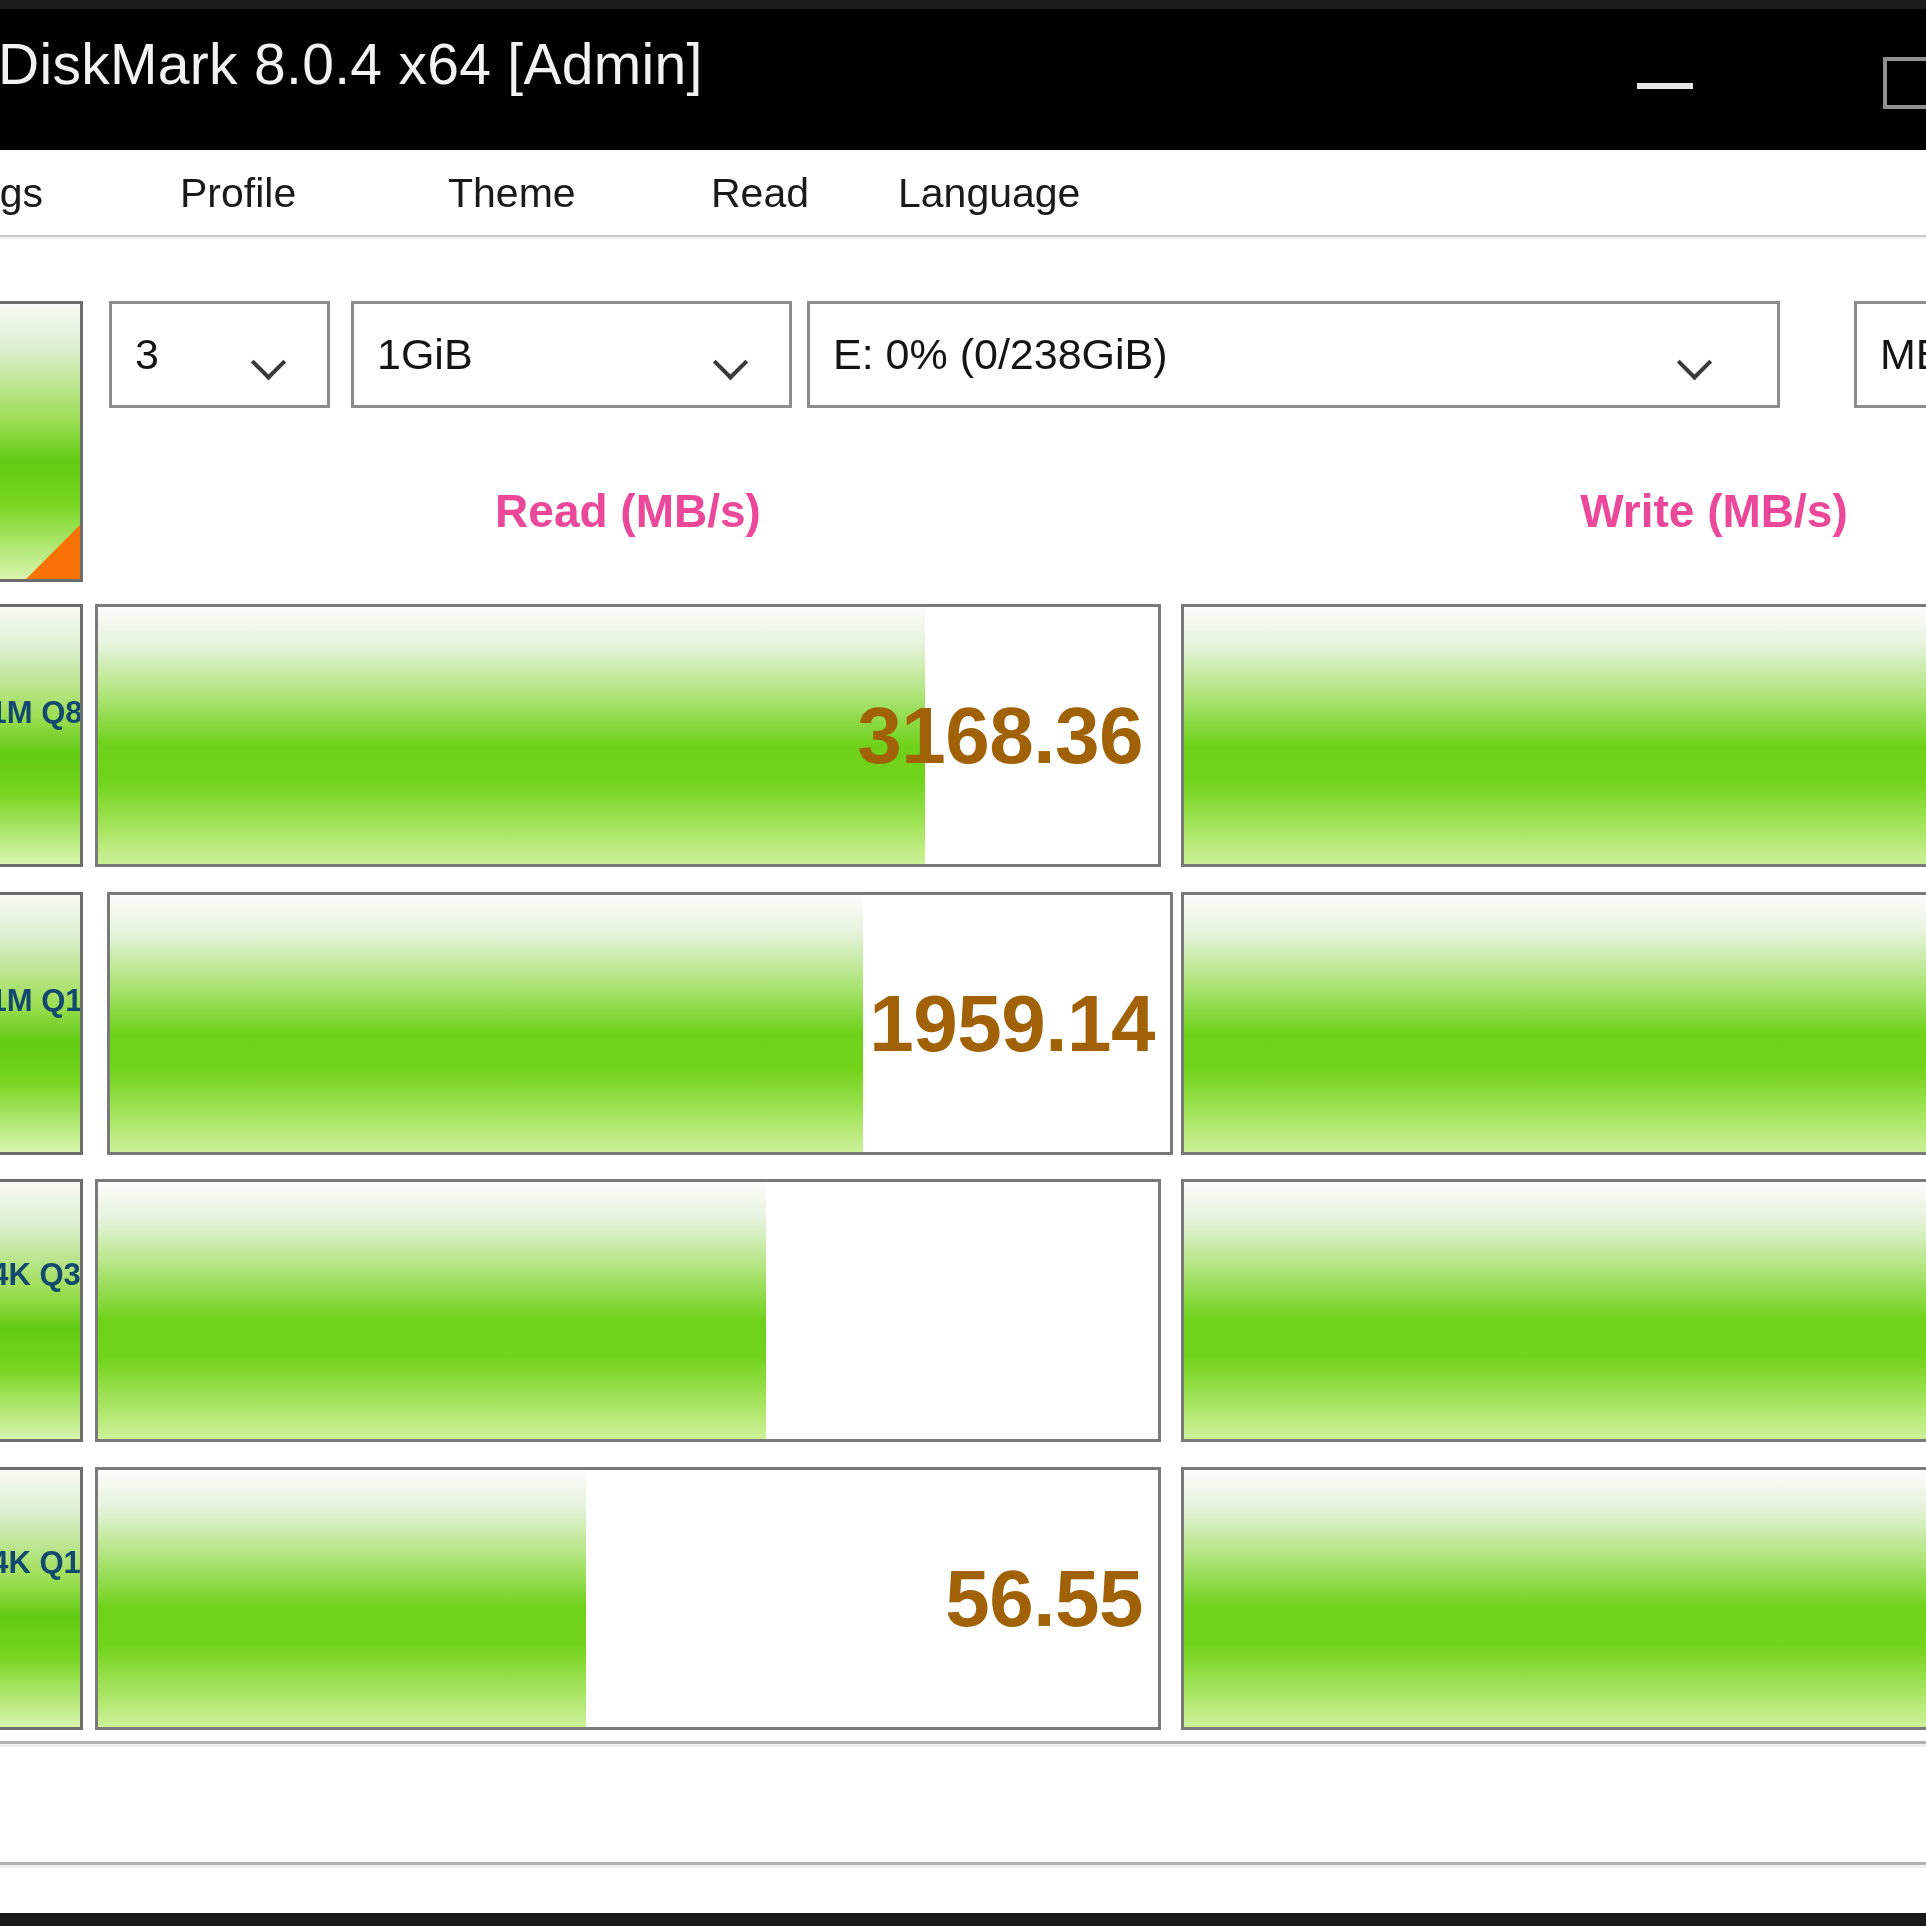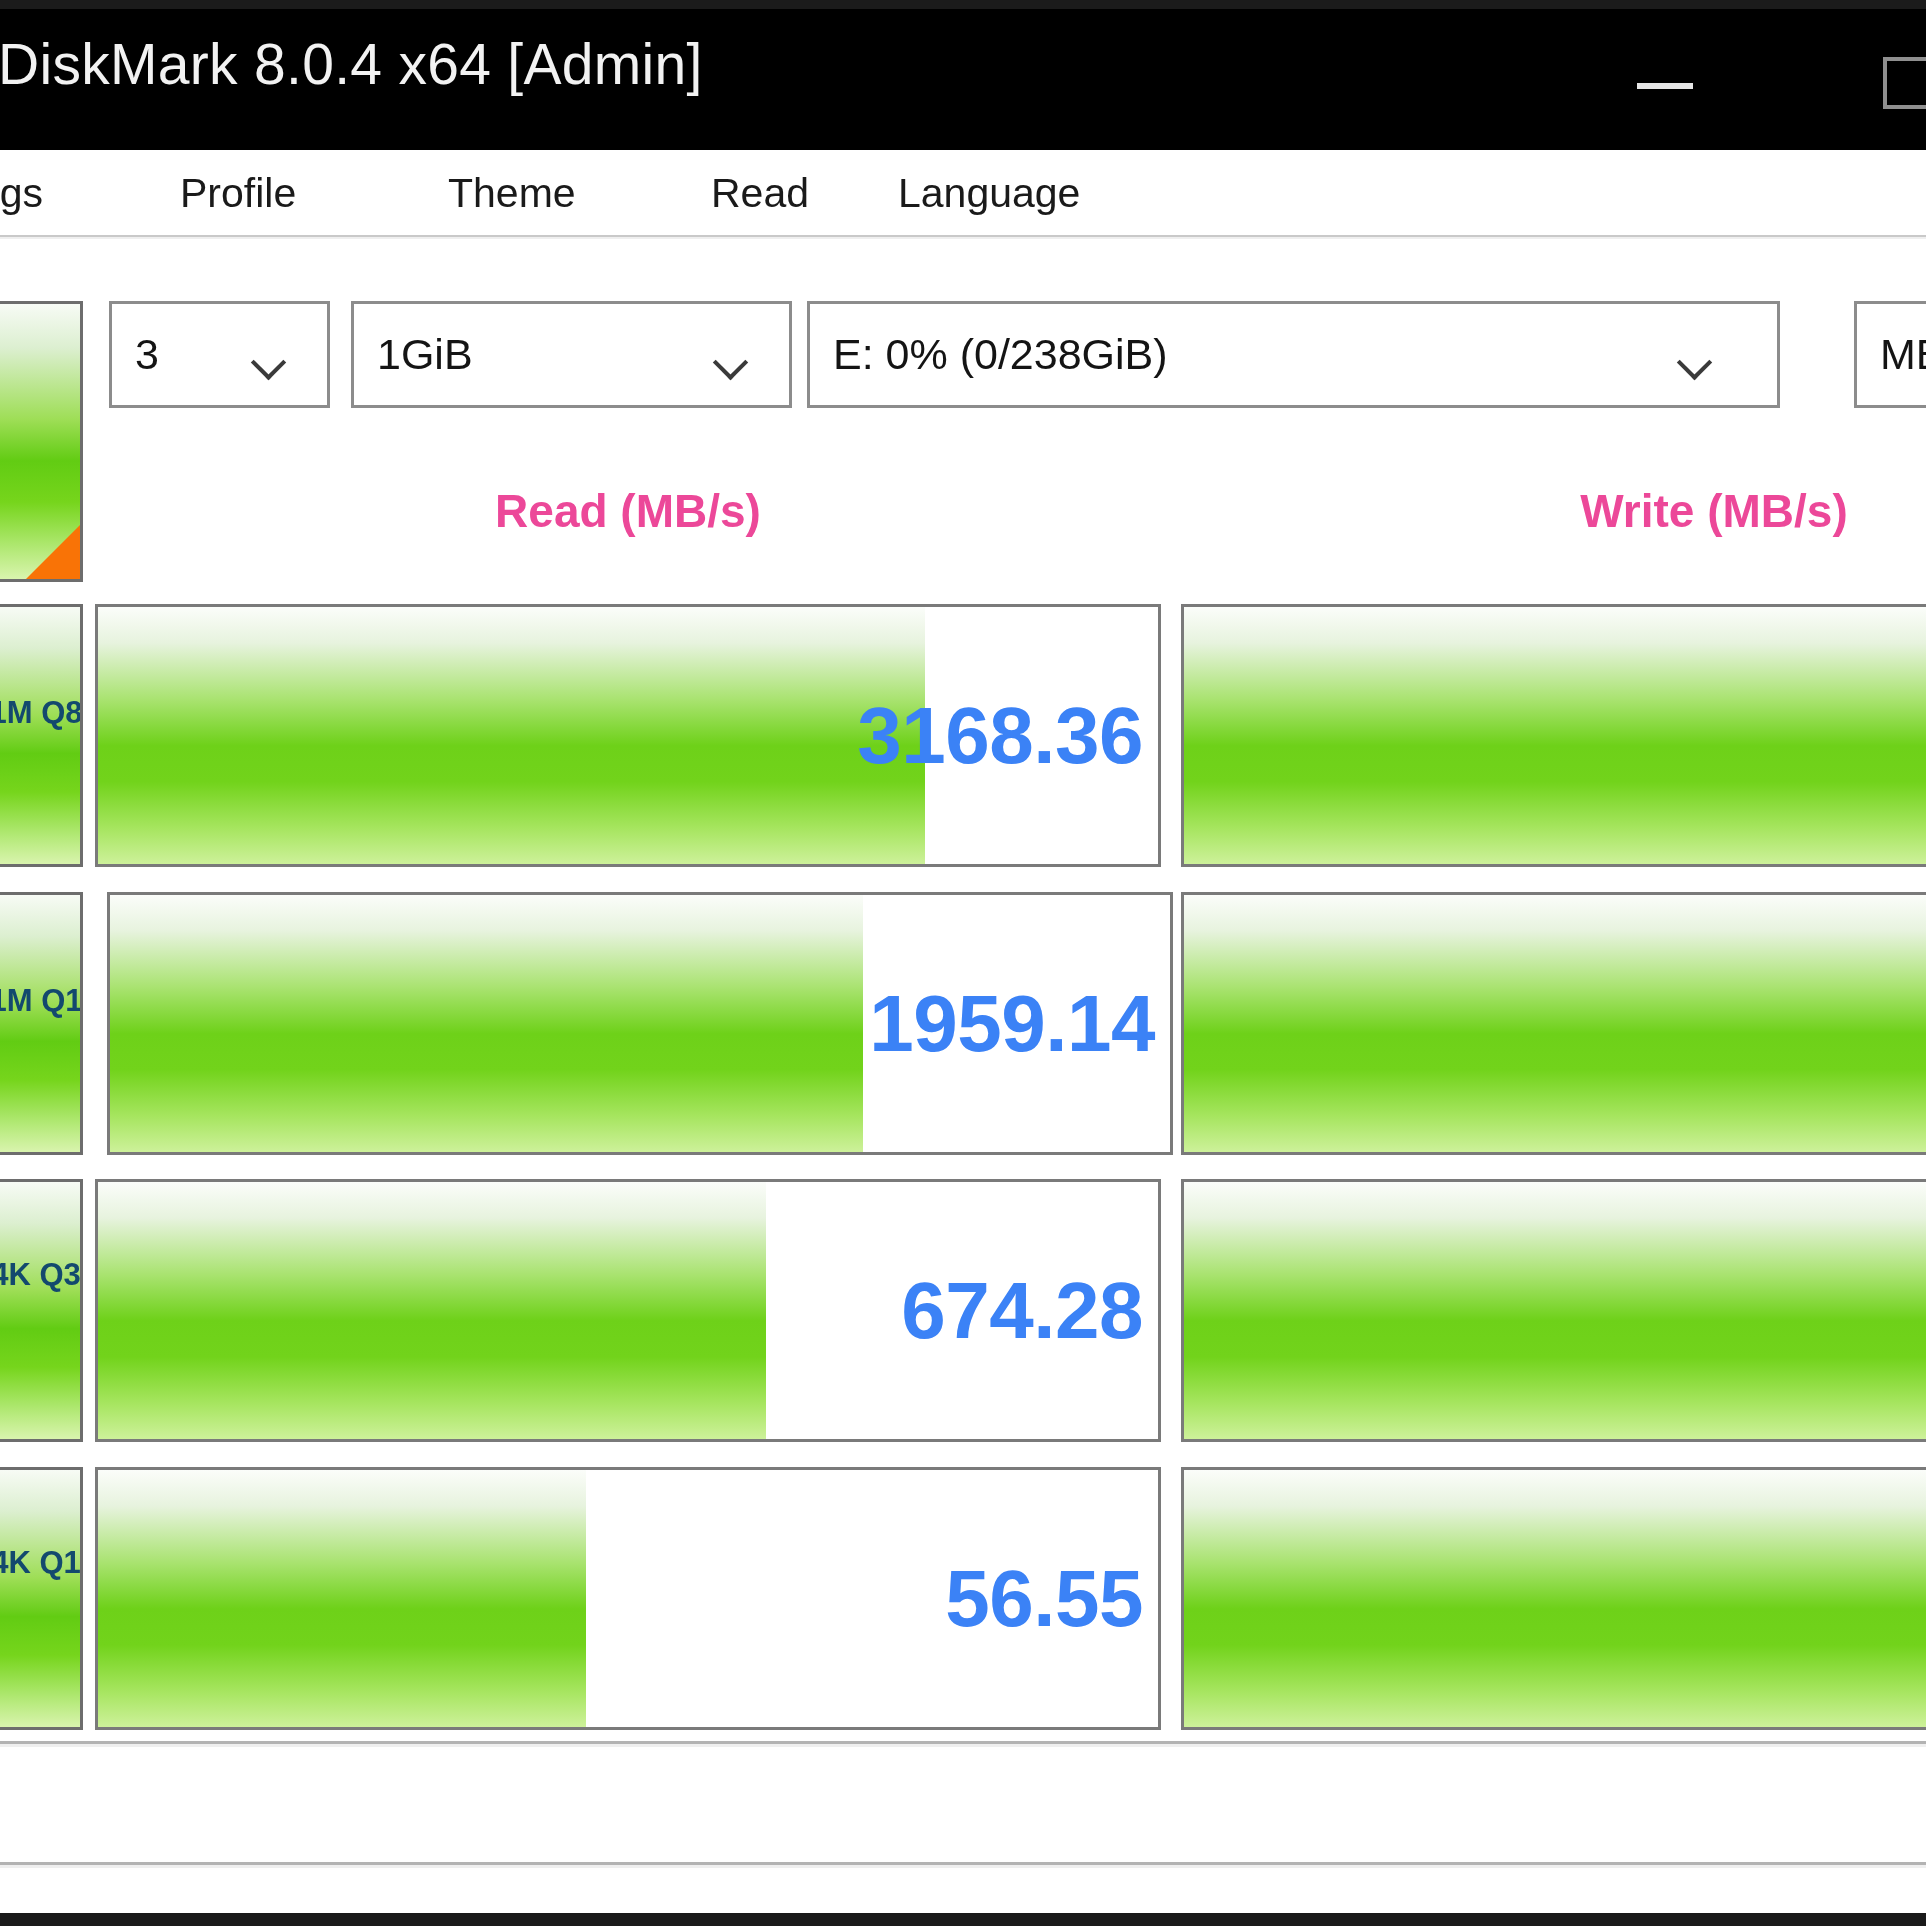--- a/index.html
+++ b/index.html
@@ -208,21 +208,21 @@
       #cdf19a 100%);
   }
   .cell-value {
     position: absolute;
     right: 15px;
     top: 50%;
     transform: translateY(-50%);
     font-size: 80px;
     line-height: 90px;
     font-weight: bold;
-    color: #3b82f6;
+    color: #a16207;
     white-space: nowrap;
     letter-spacing: -0.5px;
   }
 
   
   .hr-line {
     position: absolute;
     left: 0;
     width: 1926px;
     height: 3.5px;
@@ -325,21 +325,20 @@
   <div class="cell" style="left:1181px; top:892px; width:1066px; height:263px;">
     <div class="cell-bar" style="width: 100%;"></div>
 
   </div>
 
   <div class="test-btn" style="left:-90px; top:1179px; width:173px; height:263px;">
     <div class="test-btn-label" style="top:75px">RND4K Q32T16</div>
   </div>
   <div class="cell" style="left:95px; top:1179px; width:1066px; height:263px;">
     <div class="cell-bar" style="width: 63%;"></div>
-    <div class="cell-value">674.28</div>
   </div>
   <div class="cell" style="left:1181px; top:1179px; width:1066px; height:263px;">
     <div class="cell-bar" style="width: 85%;"></div>
 
   </div>
 
   <div class="test-btn" style="left:-90px; top:1467px; width:173px; height:263px;">
     <div class="test-btn-label" style="top:75px">RND4K Q1T1</div>
   </div>
   <div class="cell" style="left:95px; top:1467px; width:1066px; height:263px;padding-left:26px;">

